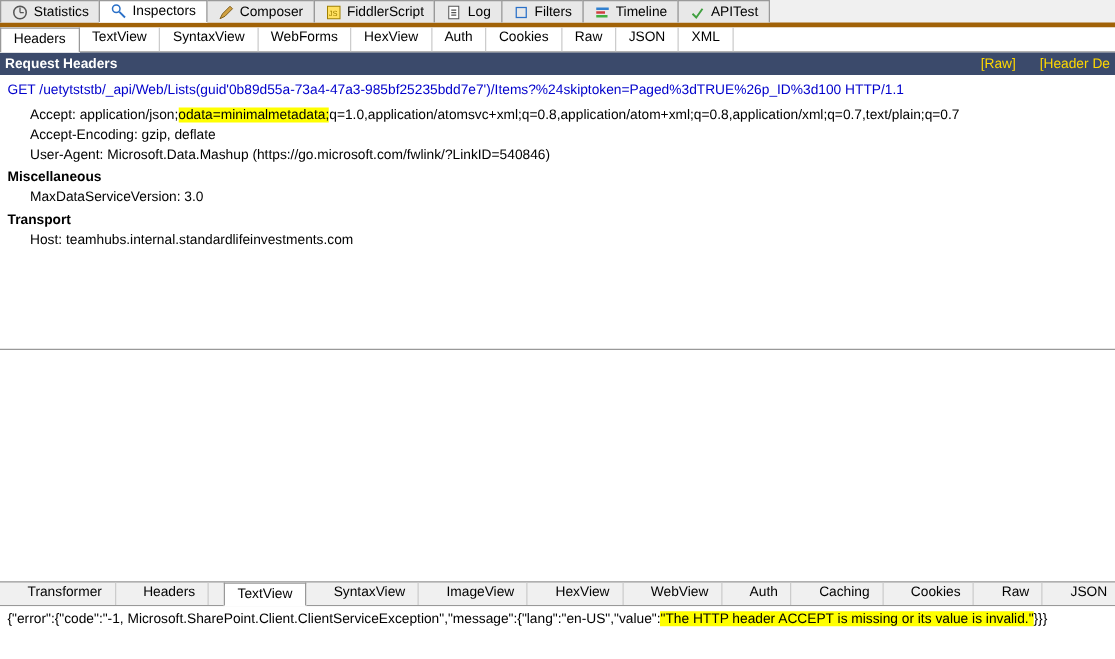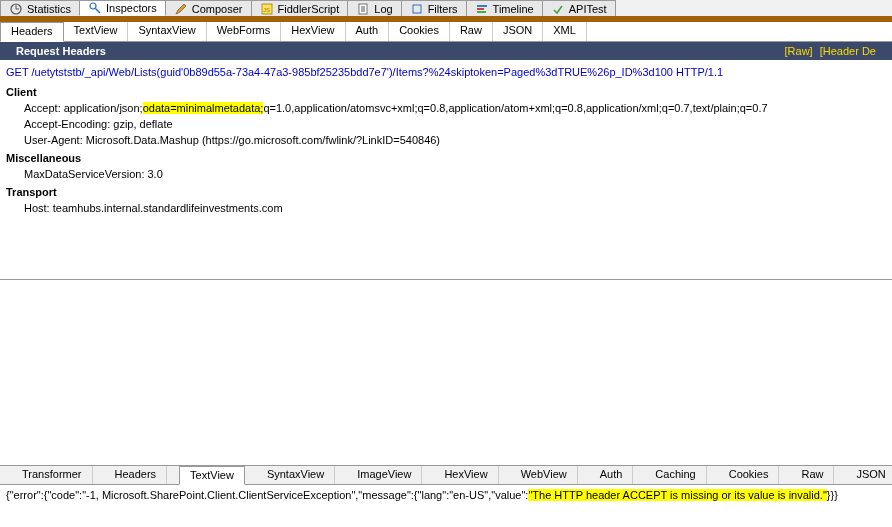--- a/index.html
+++ b/index.html
@@ -10,21 +10,21 @@
     background: #fff;
     color: #000;
     width: 892px;
     height: 527px;
     overflow: hidden;
     display: flex;
     flex-direction: column;
   }
   .top-tabs {
     display: flex;
-    border-bottom: 6px solid #a16207;
+    border-bottom: 4px solid #a16207;
     background: #f0f0f0;
     height: 22px;
   }
   .top-tab {
     display: flex;
     align-items: center;
     padding: 2px 8px;
     border: 1px solid #999;
     border-bottom: none;
     background: #e8e8e8;
@@ -53,29 +53,29 @@
   .sub-tab.active {
     background: #fff;
     border: 1px solid #999;
     border-bottom: 1px solid #fff;
     position: relative;
     margin-bottom: -1px;
   }
   .header-bar {
     background: #3b4a6b;
     color: #fff;
-    padding: 3px 16px;
+    padding: 3px 4px;
     font-weight: bold;
     display: flex;
     justify-content: space-between;
     align-items: center;
     height: 18px;
   }
   .header-links { color: #ffd800; font-weight: normal; }
-  .header-links span { margin-left: 4px; cursor: pointer; text-align: right; }
+  .header-links span { margin-left: 16px; cursor: pointer; text-align: right; }
   .content {
     flex: 0 0 auto;
     padding: 4px 6px;
     background: #fff;
     border-bottom: 1px solid #999;
     line-height: 16px;
     height: 220px;
     overflow: auto;
   }
   .req-line { color: #0000cc; margin-bottom: 4px; }
@@ -209,21 +209,20 @@
   <span>Request Headers</span>
   <span class="header-links">
     <span>[Raw]</span>
     <span>[Header De</span>
   </span>
 </div>
 
 <div class="content">
   <div class="req-line">GET /uetytststb/_api/Web/Lists(guid'0b89d55a-73a4-47a3-985bf25235bdd7e7')/Items?%24skiptoken=Paged%3dTRUE%26p_ID%3d100 HTTP/1.1</div>
 
-  <div class="section-head">Client</div>
   <div class="hdr-line">
     <span>Accept: application/json;</span><span class="hl">odata=minimalmetadata;</span><span>q=1.0,application/atomsvc+xml;q=0.8,application/atom+xml;q=0.8,application/xml;q=0.7,text/plain;q=0.7</span>
   </div>
   <div class="hdr-line">Accept-Encoding: gzip, deflate</div>
   <div class="hdr-line">User-Agent: Microsoft.Data.Mashup (https://go.microsoft.com/fwlink/?LinkID=540846)</div>
 
   <div class="section-head">Miscellaneous</div>
   <div class="hdr-line">MaxDataServiceVersion: 3.0</div>
 
   <div class="section-head">Transport</div>

